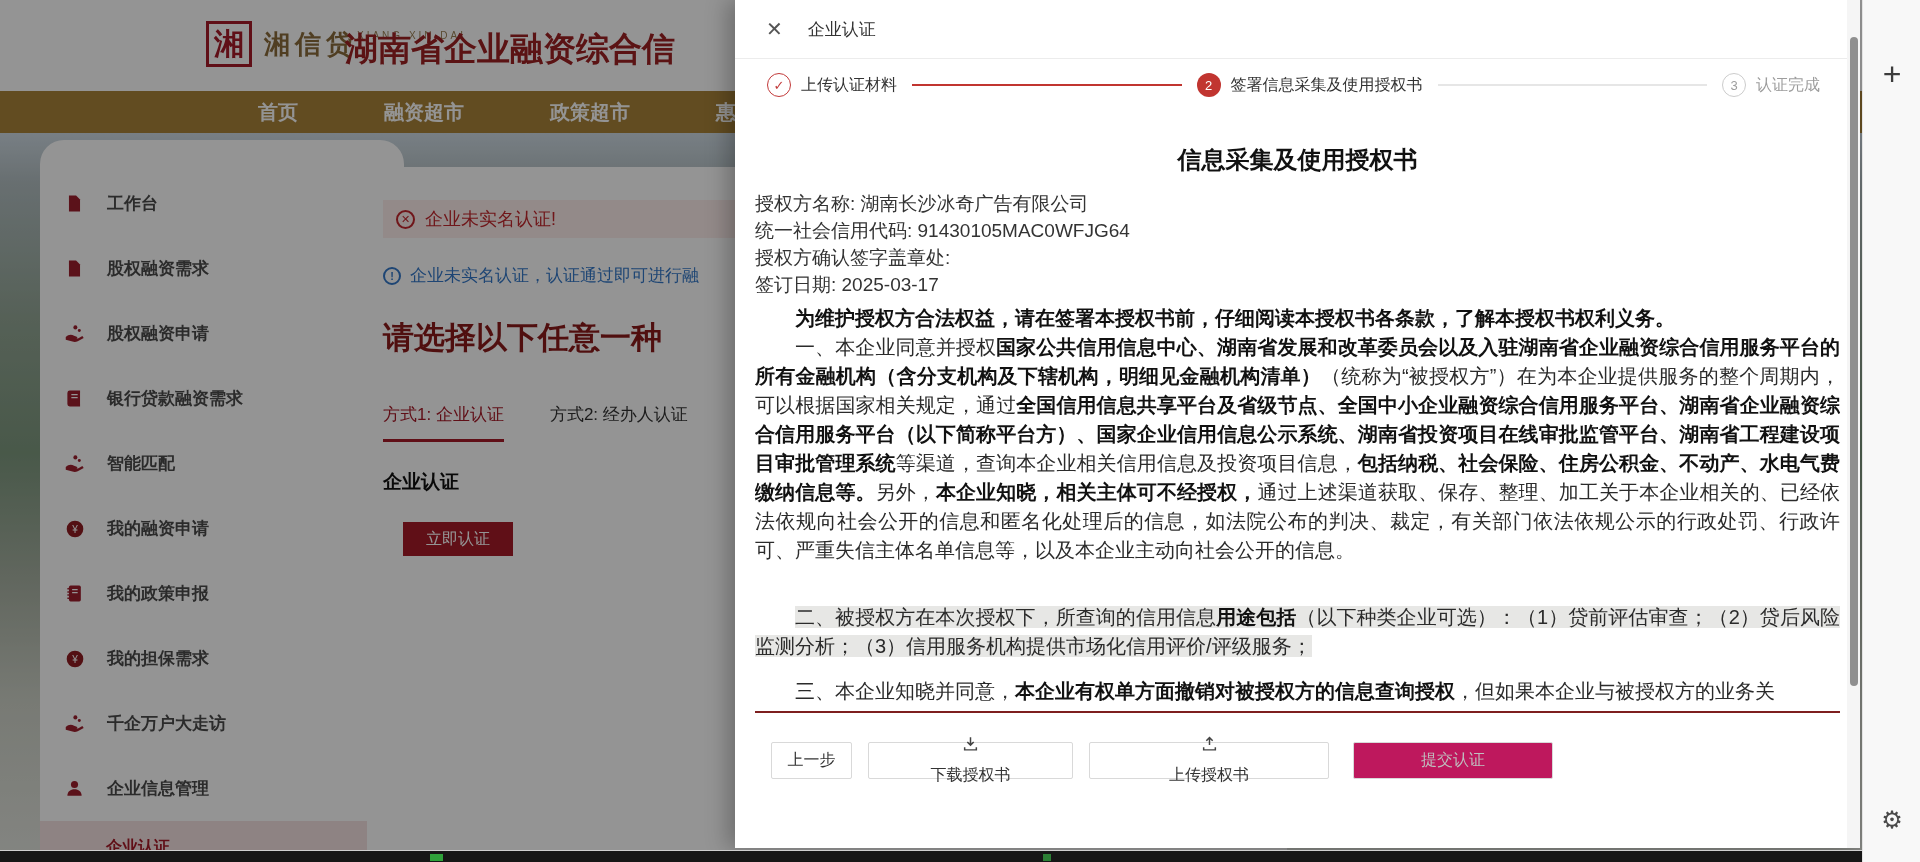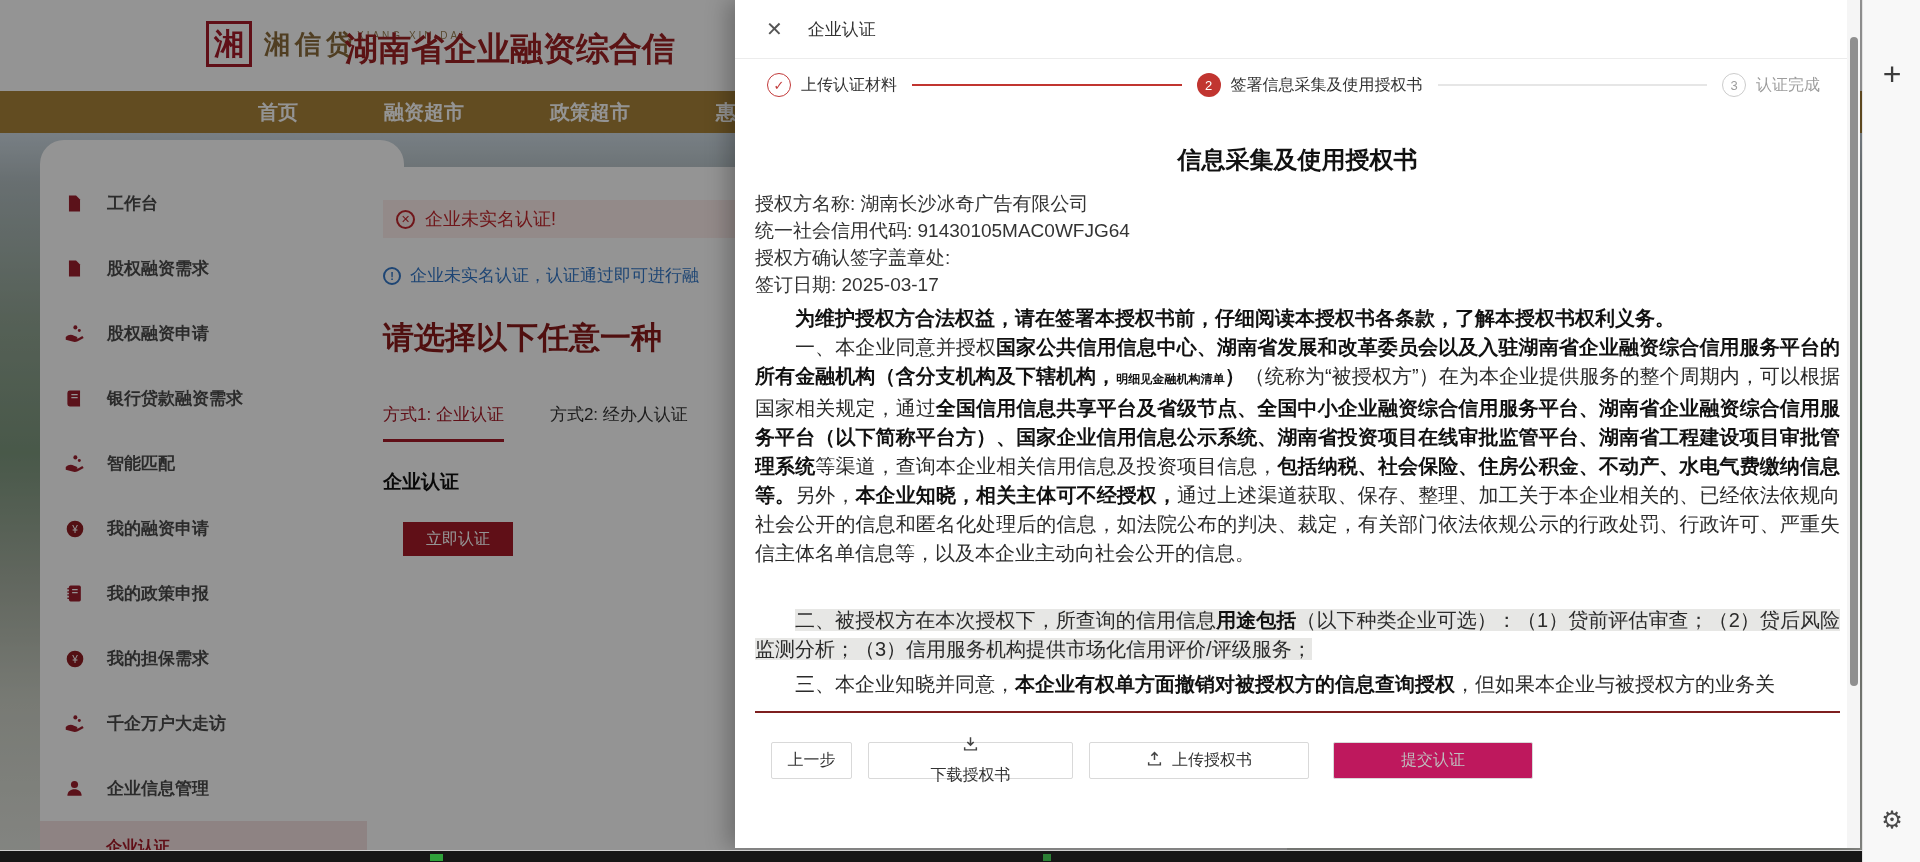--- a/index.html
+++ b/index.html
@@ -74,34 +74,34 @@
   .line-red { background:#c13530; }
   .line-gray { background:#e6e6e6; }
 
   .doc-scroll { position:absolute; left:20px; top:112px; width:1085px; height:601px; overflow:hidden;
                 border-bottom:2px solid #7e1f1f; }
   .doc-title { text-align:center; font-size:24px; font-weight:800; color:#111; margin:32px 0 14px; }
   .doc-meta div { font-size:19px; color:#333; line-height:27px; }
   .doc-p { font-size:20px; line-height:29px; color:#2b2b2b; text-align:justify; text-indent:2em; }
   .doc-p.first { margin-top:6px; font-weight:700; color:#111; }
   .doc-p .b { font-weight:700; color:#111; }
-  .doc-p .small { font-size:12px; }
+  .doc-p .small { font-size:20px; }
   .doc-p .hl { background:#e7e7e5; }
   .doc-p.gap { margin-top:38px; }
-  .doc-p.gap2 { margin-top:6px; }
+  .doc-p.gap2 { margin-top:16px; }
 
   .modal-scroll-track { position:absolute; right:0; top:0; width:13px; height:848px; background:#f5f5f5; }
   .modal-scroll-thumb { position:absolute; right:2px; top:37px; width:8px; height:649px; background:#8f8f8f; border-radius:4px; cursor:pointer; }
 
   .modal-buttons { position:absolute; left:36px; top:742px; display:flex; align-items:flex-start; gap:16px; }
   .mbtn { height:37px; border:1px solid #d9d9d9; background:#fff; color:#333; font-size:16px; border-radius:2px;
           display:flex; align-items:center; justify-content:center; gap:9px; cursor:pointer; font-family:inherit; }
   .btn-prev { width:81px; }
   .btn-download { width:205px;flex-direction:column; }
-  .btn-upload { width:220px; }
+  .btn-upload { width:240px;flex-direction:column; }
   .btn-submit { width:200px; margin-left:8px; background:#be185d; color:#bfbfbf; cursor:not-allowed; }
 
   
   .right-rail { position:absolute; left:1862px; top:0; width:58px; height:862px; background:#f8f8f8;
                 border-left:1px solid #e3e3e3; z-index:25; }
   .rail-plus { position:absolute; top:56px; left:0; width:58px; text-align:center; font-size:32px; font-weight:300; color:#3c3c3c; cursor:pointer; }
   .rail-gear { position:absolute; top:806px; left:0; width:58px; text-align:center; font-size:24px; color:#4a4a4a; cursor:pointer; }
 
   
   .bottom-bar { position:absolute; left:0; top:850px; width:1862px; height:12px; background:#161616;

